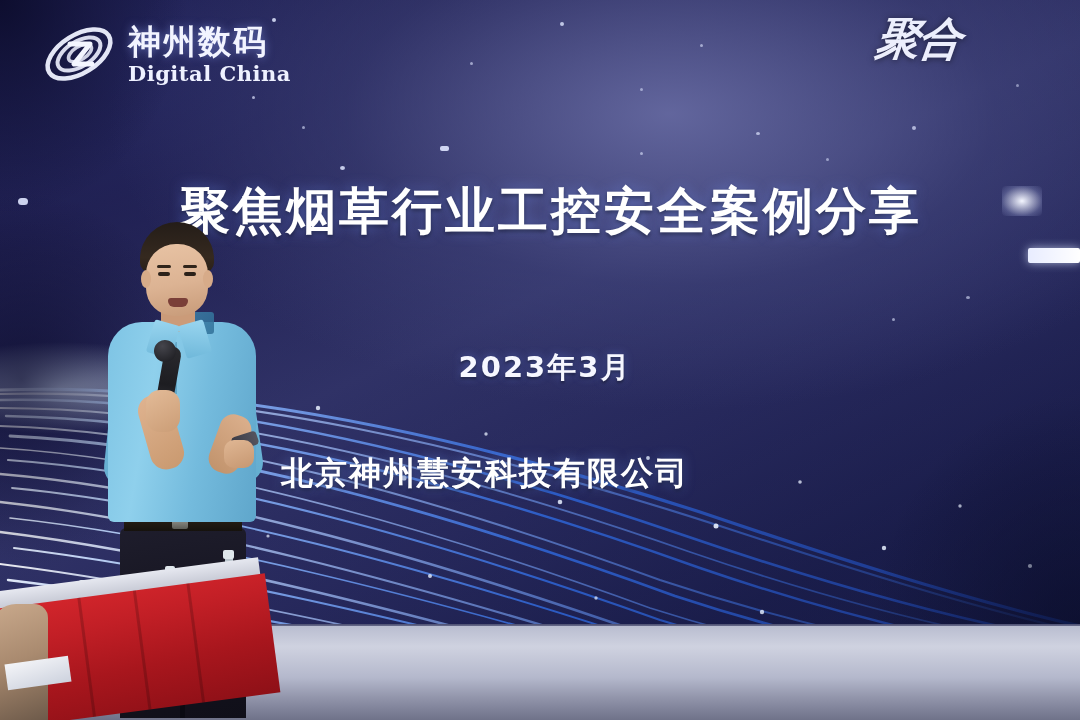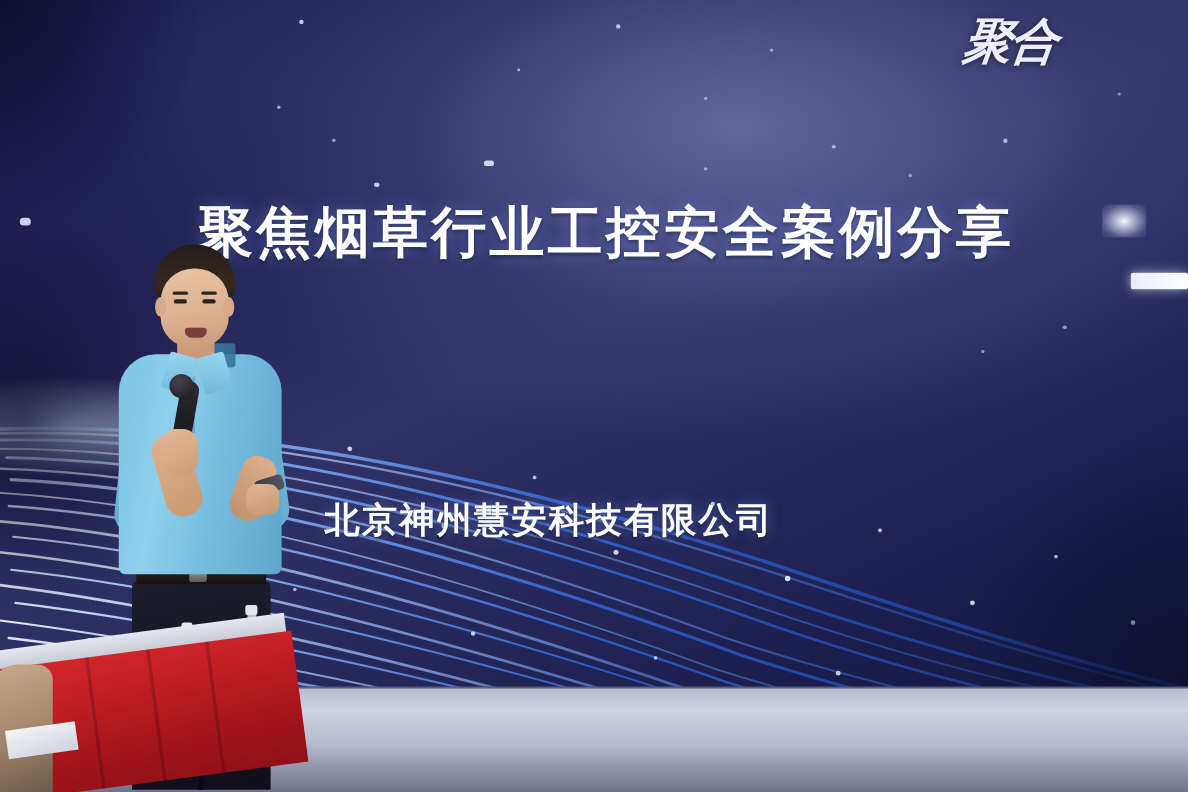--- a/index.html
+++ b/index.html
@@ -71,21 +71,20 @@
     position:absolute; left:0; top:348px; width:1080px; text-align:center;
     font-size:29px; font-weight:700; color:#f6f7ff; letter-spacing:2px;
     text-shadow:0 0 10px rgba(120,150,255,0.4), 0 2px 3px rgba(0,0,0,0.5);
     padding-left:10px;
   }
   .slide-company {
     position:absolute; left:0; top:452px; width:960px; text-align:center;
     font-size:32px; font-weight:700; color:#ffffff; letter-spacing:2px;
     text-shadow:0 0 12px rgba(120,160,255,0.5), 0 2px 4px rgba(0,0,0,0.5);
     padding-left:10px;
-    margin-left:14px;
   }
 
   
   .edge-light {
     position:absolute; right:0; top:248px; width:52px; height:15px;
     background:linear-gradient(90deg,#e8ecff,#ffffff); border-radius:2px;
     box-shadow:0 0 10px rgba(220,230,255,0.7);
   }
   .edge-light2 {
     position:absolute; right:38px; top:186px; width:40px; height:30px;
@@ -362,26 +361,43 @@
     <span class="pt" style="left:966px;top:296px;width:4px;height:3px;opacity:.6"></span>
     <span class="pt" style="left:892px;top:318px;width:3px;height:3px;opacity:.6"></span>
     <span class="pt" style="left:1016px;top:84px;width:3px;height:3px;opacity:.5"></span>
     <span class="pt" style="left:206px;top:200px;width:3px;height:3px;opacity:.5"></span>
     <span class="pt" style="left:18px;top:198px;width:10px;height:7px;opacity:.9;border-radius:4px"></span>
   </div>
 
   <div class="edge-light2"></div>
   <div class="edge-light"></div>
 
+  <div class="logo-block">
+    <div class="logo-mark">
+      <svg width="78" height="72" viewBox="0 0 78 72">
+        <g fill="none" stroke="#eef1ff" stroke-linecap="round">
+          <ellipse cx="39" cy="36" rx="35" ry="19" transform="rotate(-32 39 36)" stroke-width="4.5" opacity="0.95"></ellipse>
+          <ellipse cx="39" cy="36" rx="24" ry="12.5" transform="rotate(-32 39 36)" stroke-width="4" opacity="0.9"></ellipse>
+          <ellipse cx="40" cy="35" rx="13" ry="6.5" transform="rotate(-32 40 35)" stroke-width="3.5" opacity="0.85"></ellipse>
+        </g>
+        <path d="M30,26 L50,26 L34,46 L52,46" fill="none" stroke="#f4f6ff" stroke-width="5" stroke-linecap="round" stroke-linejoin="round"></path>
+      </svg>
+    </div>
+    <div class="logo-text">
+      <div class="logo-cn">神州数码</div>
+      <div class="logo-en">Digital China</div>
+    </div>
+  </div>
 
   <div class="brand-block">
     <div class="brand-cal">聚合</div>
   </div>
 
   <div class="slide-title">聚焦烟草行业工控安全案例分享</div>
+  <div class="slide-date">2023年3月</div>
   <div class="slide-company">北京神州慧安科技有限公司</div>
 
   <div class="floor-edge"></div>
   <div class="floor"></div>
 
   <div class="speaker">
     <div class="sp-pants"></div>
     <div class="sp-leg-split"></div>
     <div class="sp-belt"></div>
     <div class="sp-buckle"></div>

